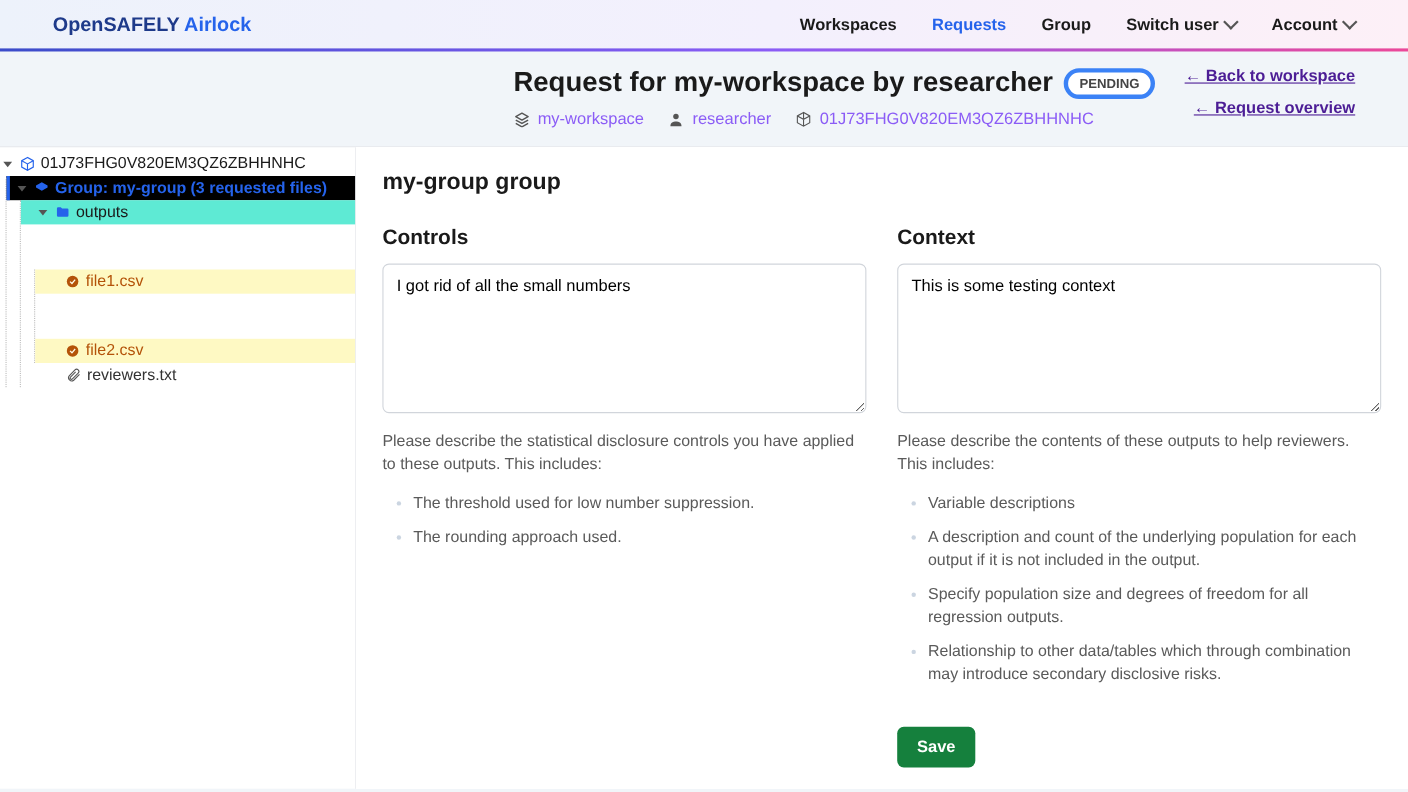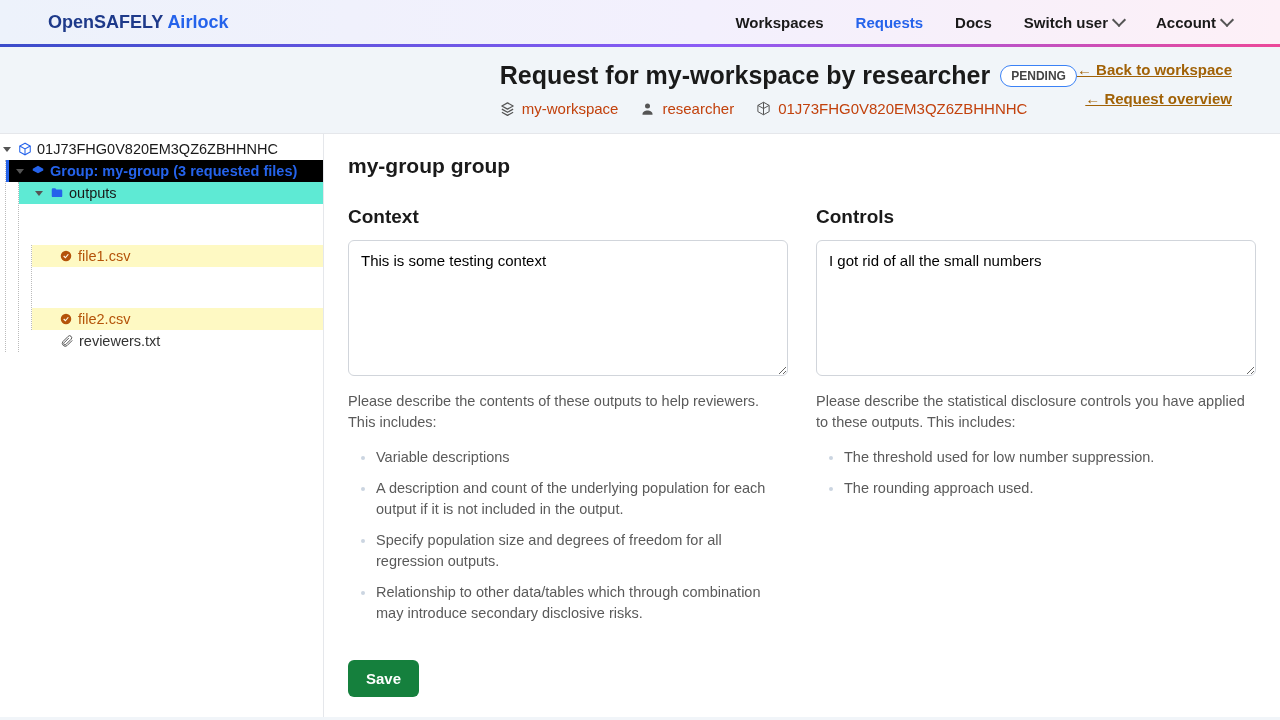--- a/index.html
+++ b/index.html
@@ -38,31 +38,31 @@
     padding: 14px 48px 16px;
     border-bottom: 1px solid #e5e7eb;
     display: flex;
     justify-content: flex-end;
     align-items: flex-start;
   }
   .title-row { display: flex; align-items: center; gap: 10px; }
   h1 { font-size: 25px; font-weight: 800; }
   .badge {
     font-size: 12px; font-weight: 600; color: #444;
-    border: 1px solid #3b82f6; border-radius: 14px;
+    border: 4px solid #3b82f6; border-radius: 14px;
     padding: 3px 10px; background: #fff;
   }
   .meta-row {
     display: flex; gap: 22px; margin-top: 10px;
-    color: #c2410c; font-size: 15px;
+    color: #8b5cf6; font-size: 15px;
   }
   .meta-item { display: inline-flex; align-items: center; gap: 7px; }
   .meta-icon svg { width: 15px; height: 15px; display: block; }
   .right-links { display: flex; flex-direction: column; gap: 12px; align-items: flex-end; }
-  .right-links a { color: #a16207; font-weight: 700; text-decoration: underline; cursor: pointer; font-size: 15px; }
+  .right-links a { color: #4c1d95; font-weight: 700; text-decoration: underline; cursor: pointer; font-size: 15px; margin-left: 27px; }
 
   
   .main { display: flex; height: calc(100vh - 44px - 3px - 90px); }
 
   .tree {
     width: 324px; flex-shrink: 0;
     background: #fff;
     border-right: 1px solid #e5e7eb;
     font-size: 14.5px;
     padding-top: 4px;
@@ -145,21 +145,21 @@
 <body>
 
 <div class="topbar">
   <span class="brand">
     <span class="brand-a">OpenSAFELY </span><span class="brand-b">Airlock</span>
   </span>
   <span class="nav-spacer"></span>
   <div class="nav-links">
     <span class="nav-link">Workspaces</span>
     <span class="nav-link active">Requests</span>
-    <span class="nav-link">Docs</span>
+    <span class="nav-link">Group</span>
     <span class="nav-link dropdown">
       <span>Switch user</span>
       <span class="chev"></span>
     </span>
     <span class="nav-link dropdown">
       <span>Account</span>
       <span class="chev"></span>
     </span>
   </div>
 </div>
@@ -272,36 +272,36 @@
         </div>
       </div>
     </div>
   </div>
 
   <div class="content">
     <h2 class="group-title">my-group group</h2>
 
     <div class="cols">
       <div class="col">
+        <h3 class="section">Controls</h3>
+        <textarea id="ta-controls" style="">I got rid of all the small numbers</textarea>
+        <p class="help">Please describe the statistical disclosure controls you have applied to these outputs. This includes:</p>
+        <ul class="help-list" id="ctrl-bullets">
+            <li>The threshold used for low number suppression.</li>
+            <li>The rounding approach used.</li>
+          </ul>
+      </div>
+      <div class="col">
         <h3 class="section">Context</h3>
         <textarea id="ta-context" style="">This is some testing context</textarea>
         <p class="help">Please describe the contents of these outputs to help reviewers. This includes:</p>
         <ul class="help-list" id="ctx-bullets">
             <li>Variable descriptions</li>
             <li>A description and count of the underlying population for each output if it is not included in the output.</li>
             <li>Specify population size and degrees of freedom for all regression outputs.</li>
             <li>Relationship to other data/tables which through combination may introduce secondary disclosive risks.</li>
           </ul>
         <button class="save-btn">Save</button>
       </div>
-      <div class="col">
-        <h3 class="section">Controls</h3>
-        <textarea id="ta-controls" style="">I got rid of all the small numbers</textarea>
-        <p class="help">Please describe the statistical disclosure controls you have applied to these outputs. This includes:</p>
-        <ul class="help-list" id="ctrl-bullets">
-            <li>The threshold used for low number suppression.</li>
-            <li>The rounding approach used.</li>
-          </ul>
-      </div>
     </div>
 
   </div>
 </div>
 
 </body></html>

